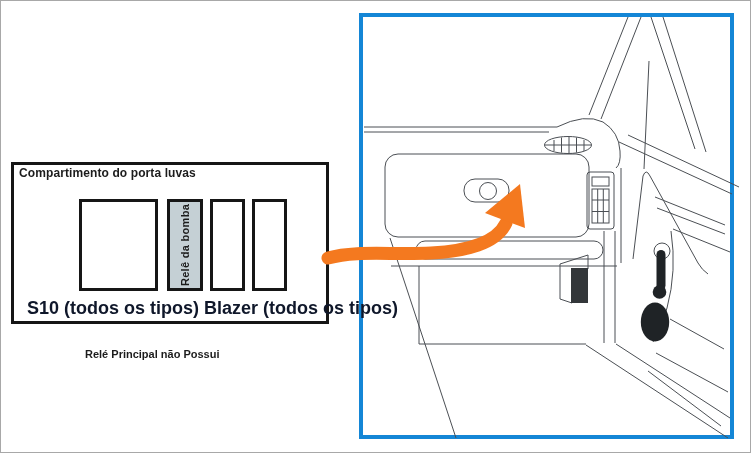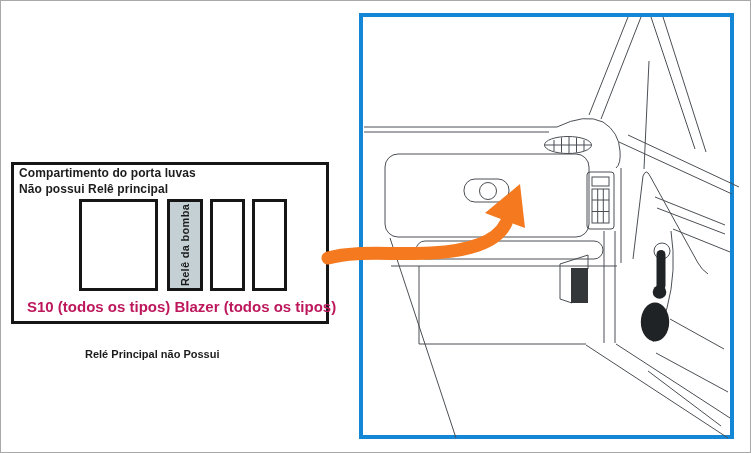--- a/index.html
+++ b/index.html
@@ -36,21 +36,21 @@
   #slot-3{left:196px;width:35px;}
   #slot-4{left:238px;width:35px;}
   .slot-label-vert{
     position:absolute;left:50%;top:50%;
     transform:translate(-50%,-50%) rotate(-90deg);
     white-space:nowrap;
     font-weight:700;font-size:11px;color:#1c1c1c;letter-spacing:0.3px;
   }
   #box-footer{
     position:absolute;left:13px;top:133px;
-    font-weight:700;font-size:15px;color:#be185d;white-space:nowrap;
+    font-weight:700;font-size:18px;color:#0f172a;white-space:nowrap;
   }
   
   #caption{
     position:absolute;left:84px;top:347px;
     font-weight:700;font-size:11px;color:#1c1c1c;white-space:nowrap;
   }
   
   #car-panel{
     position:absolute;left:358px;top:12px;
     width:375px;height:426px;
@@ -66,21 +66,20 @@
 </style>
 </head>
 <body>
 
 <div id="canvas">
 
   <div id="car-panel"></div>
 
   <div id="relay-box">
     <div id="hdr1" class="hdr">Compartimento do porta luvas</div>
-    <div id="hdr2" class="hdr">Não possui Relê principal</div>
 
     <div id="slot-1" class="slot"></div>
     <div id="slot-2" class="slot">
       <span class="slot-label-vert">Relê da bomba</span>
     </div>
     <div id="slot-3" class="slot"></div>
     <div id="slot-4" class="slot"></div>
 
     <div id="box-footer">S10 (todos os tipos) Blazer (todos os tipos)</div>
   </div>

